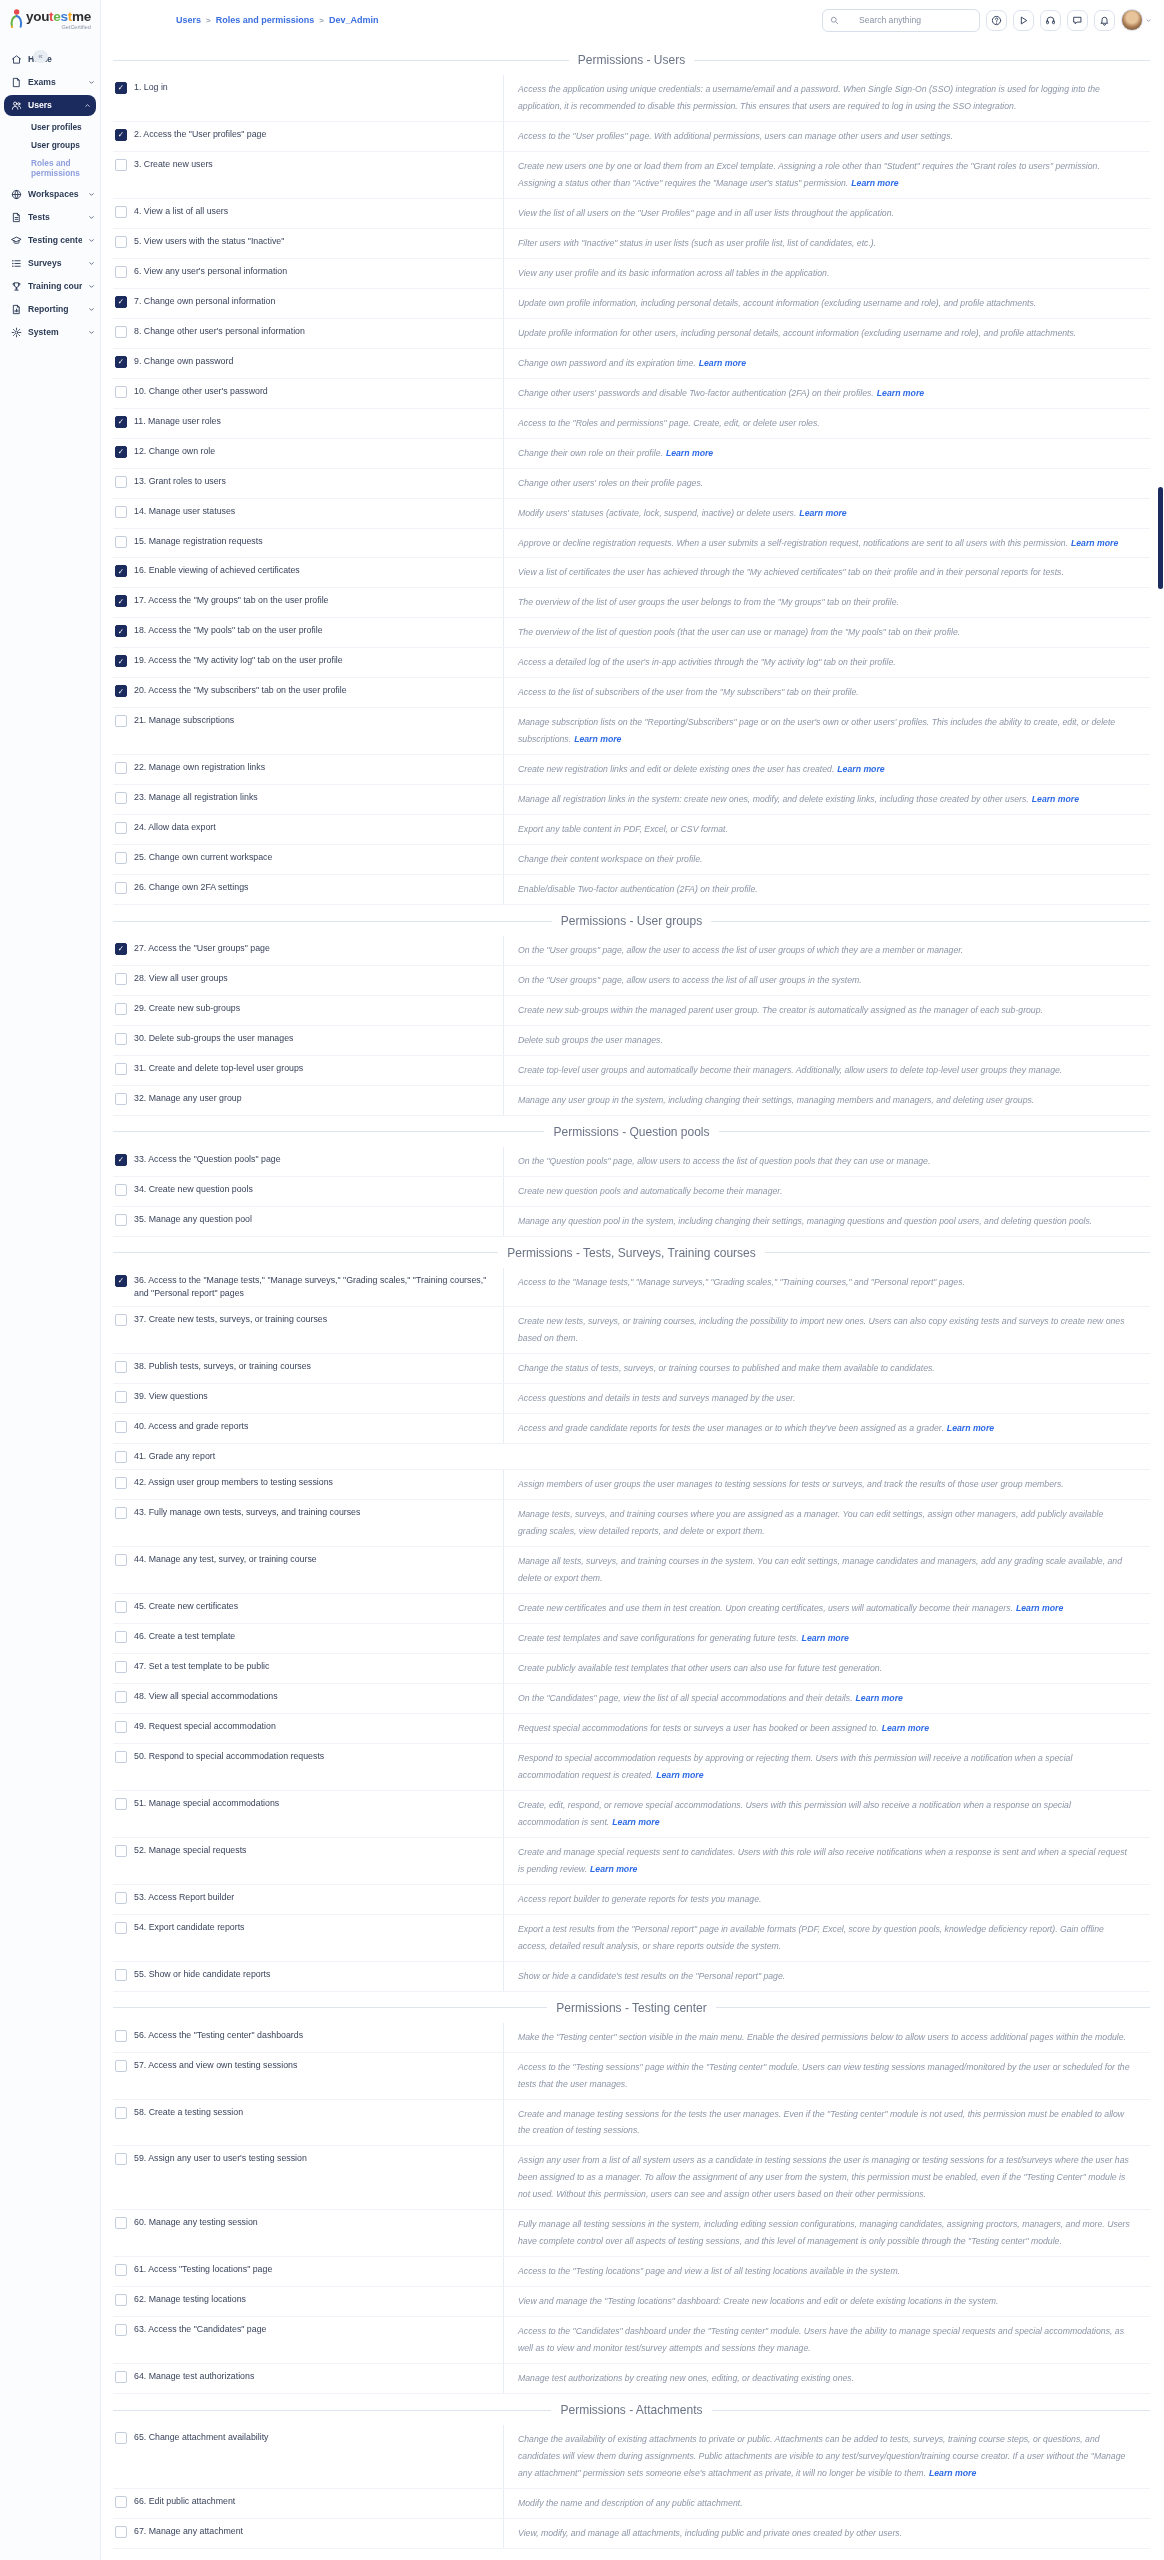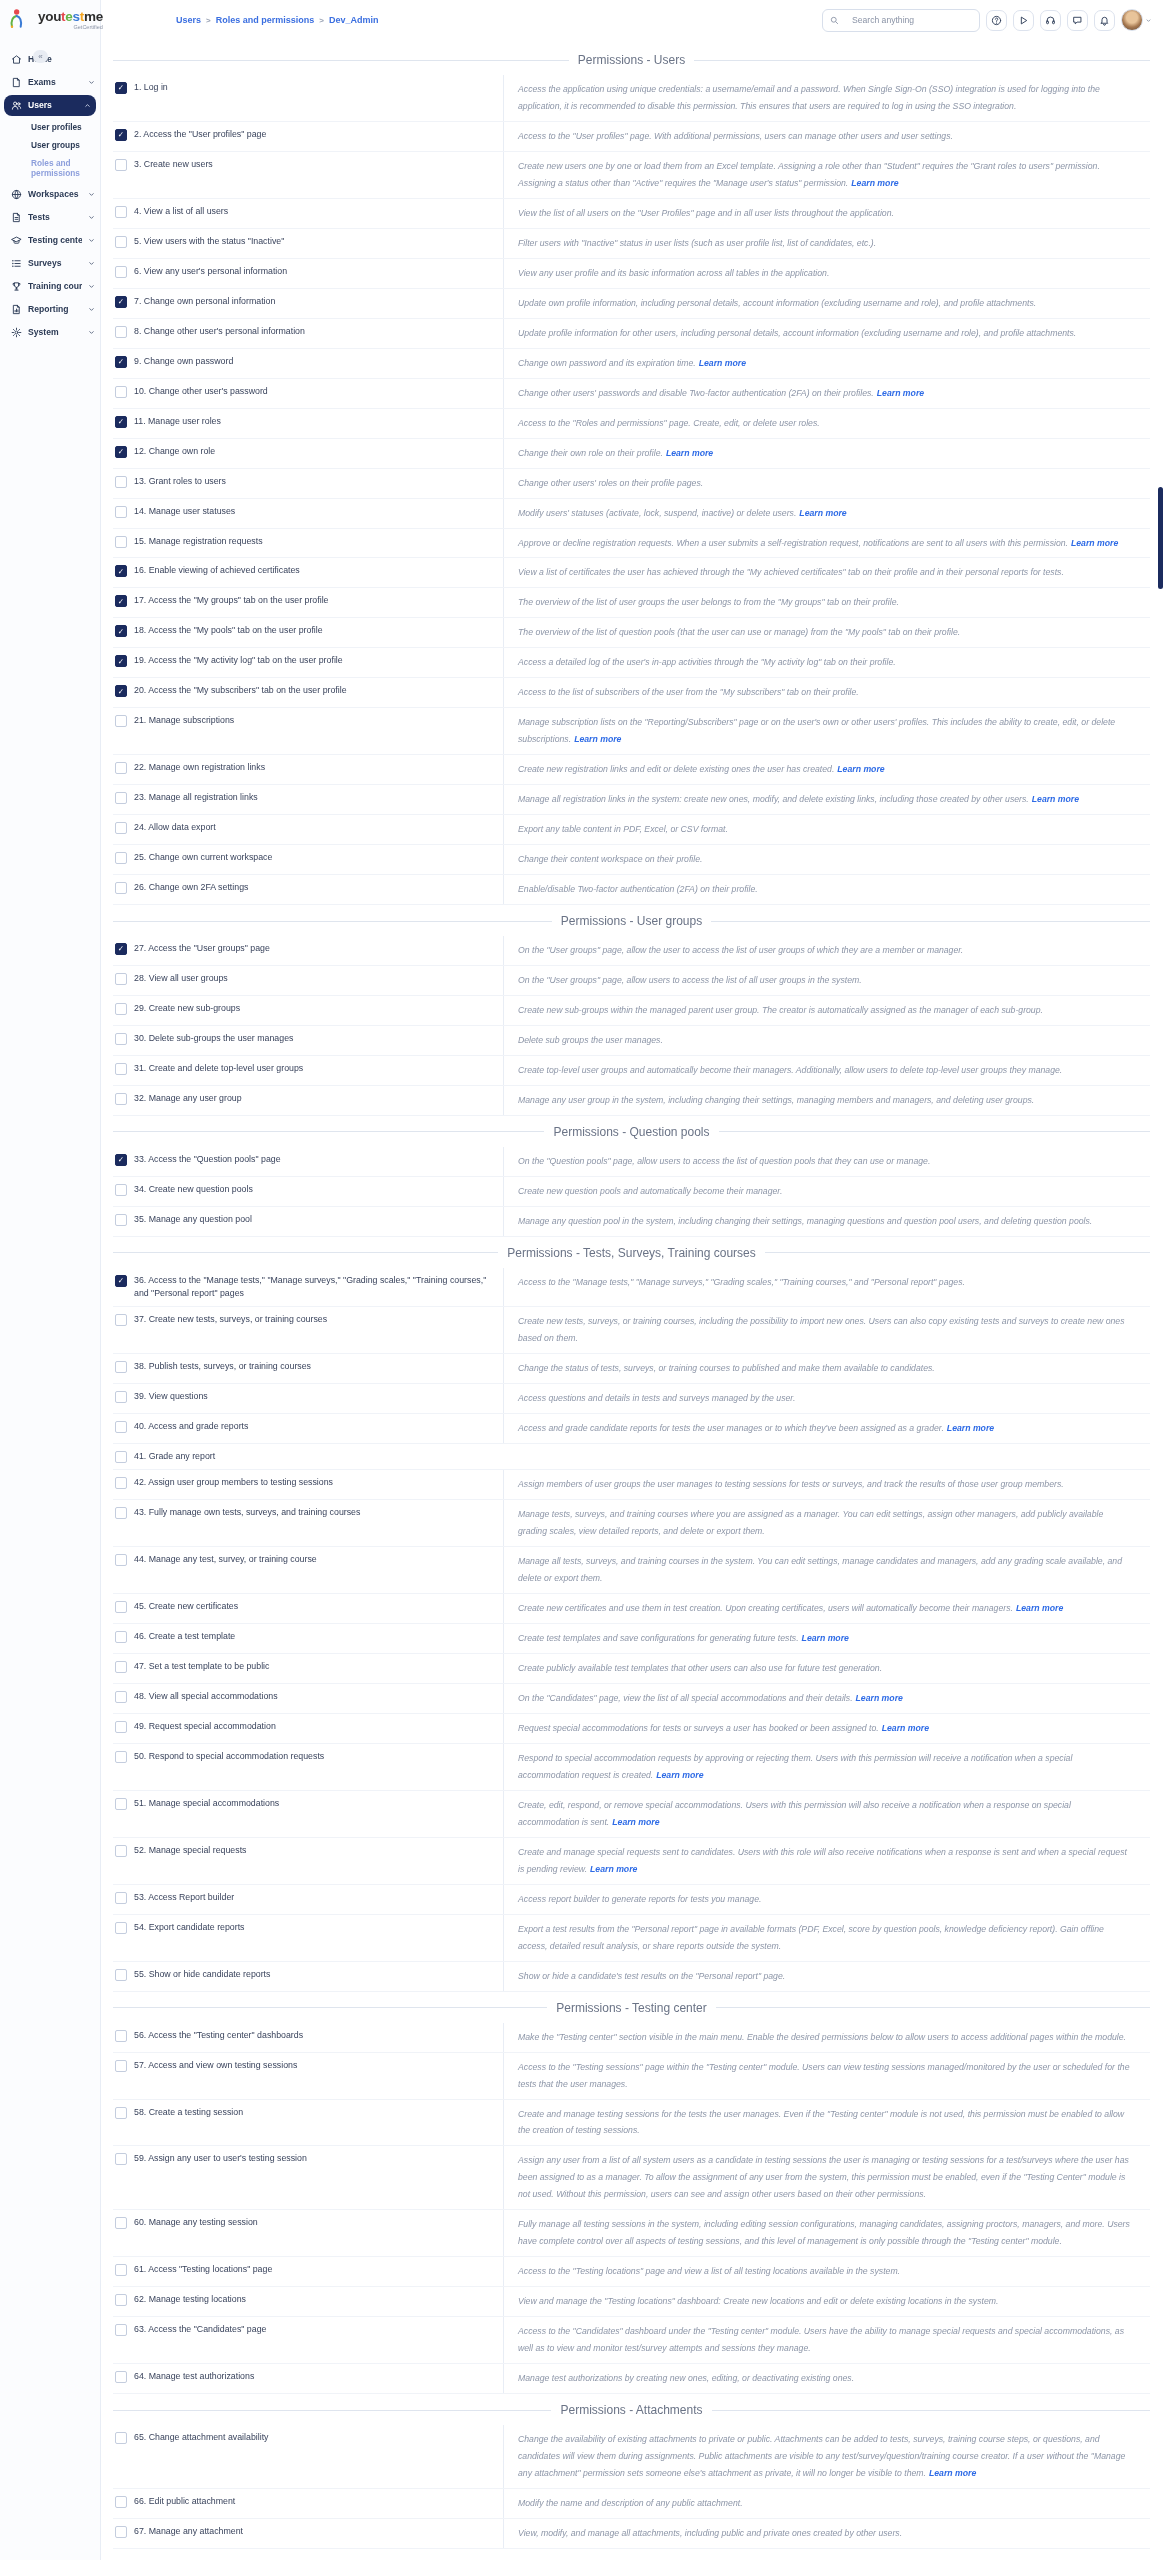--- a/index.html
+++ b/index.html
@@ -1,21 +1,21 @@
 <!DOCTYPE html>
 <html><head>
 <meta charset="utf-8">
 <style>
   html,body{margin:0;padding:0;background:#eef1f6;}
   .app{position:relative;width:1164px;height:2560px;background:#fff;overflow:hidden;
        font-family:"Liberation Sans",sans-serif;color:#39435c;}
   
   .sidebar{position:absolute;left:0;top:0;bottom:0;width:100px;background:#fbfcfe;
            border-right:1px solid #e8edf5;z-index:2;}
-  .logo{display:flex;align-items:flex-start;gap:14px;padding:8px 4px 0 8px;}
+  .logo{display:flex;align-items:flex-start;gap:2px;padding:8px 4px 0 8px;}
   .logo-mark{width:16px;height:22px;flex:0 0 auto;}
   .logo-txt{line-height:1;}
   .logo-word{font-size:13.5px;font-weight:bold;letter-spacing:-.3px;white-space:nowrap;}
   .logo-word .c0{color:#2e2e2e}.logo-word .c1{color:#e5484d}.logo-word .c2{color:#64b445}
   .logo-word .c3{color:#3a7bd5}.logo-word .c4{color:#f5a623}.logo-word .c5{color:#2e2e2e}
   .logo-sub{display:block;text-align:right;font-size:5.5px;color:#8a93a6;margin-top:1px;}
   .nav{margin-top:18px;}
   .nav-item{display:flex;align-items:center;gap:6px;height:21px;padding:0 5px 0 11px;
             font-size:8.6px;font-weight:bold;color:#2b3a55;cursor:pointer;margin:2px 0;}
   .nav-item .icn{width:11px;height:11px;flex:0 0 auto;display:inline-flex;}
@@ -27,21 +27,21 @@
   .nav-item.active .chev{color:#cfd6ea;}
   .nav-sub{display:block;font-size:8.3px;font-weight:bold;color:#2b3a55;padding:4px 6px 4px 31px;cursor:pointer;}
   .nav-sub.active{color:#8d9fdc;}
   
   .content{position:absolute;left:100px;top:0;right:0;bottom:0;background:#fff;}
   .topbar{display:flex;align-items:center;height:40px;padding:0 12px 0 76px;}
   .crumbs{display:flex;align-items:center;gap:5px;font-size:9px;font-weight:bold;}
   .crumb{color:#3b6fe0;cursor:pointer;}
   .crumb-sep{color:#9aa3b5;font-size:8px;}
   .topbar-right{margin-left:auto;display:flex;align-items:center;gap:6px;}
-  .search{display:flex;align-items:center;gap:11px;width:142px;height:21px;border:1px solid #d8dfeb;
+  .search{display:flex;align-items:center;gap:18px;width:142px;height:21px;border:1px solid #d8dfeb;
           border-radius:6px;background:#fff;padding:0 7px;color:#8a93a6;}
   .search .icn,.search .icn svg{width:9px;height:9px;display:inline-flex;}
   .search input{border:none;outline:none;width:100%;font-size:8.6px;color:#39435c;background:transparent;
                 font-family:"Liberation Sans",sans-serif;}
   .search input::placeholder{color:#8a93a6;}
   .iconbtn{width:21px;height:21px;border:1px solid #dde3ee;border-radius:7px;background:#fff;
            display:flex;align-items:center;justify-content:center;color:#2b3a55;cursor:pointer;padding:0;}
   .iconbtn .icn,.iconbtn .icn svg{width:11px;height:11px;display:inline-flex;}
   .avatar-wrap{display:flex;align-items:center;gap:2px;cursor:pointer;}
   .avatar{width:20px;height:20px;border-radius:50%;

